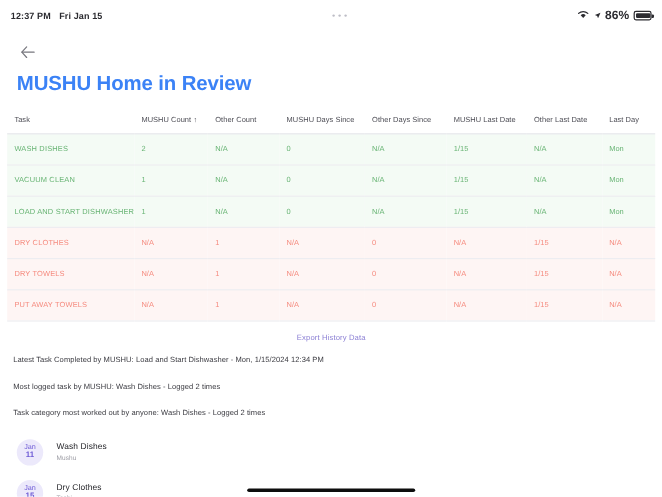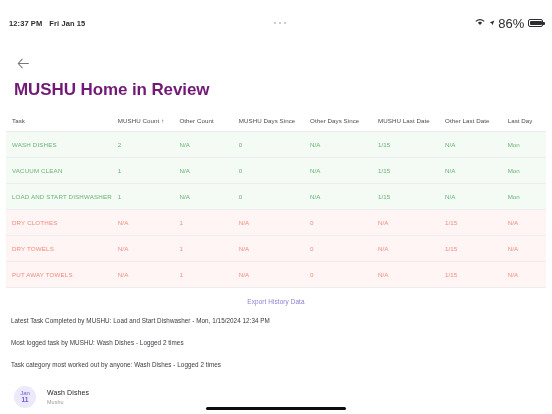--- a/index.html
+++ b/index.html
@@ -23,21 +23,21 @@
     display: flex;
     flex-direction: column;
   }
 
   
   .statusbar {
     height: 14px;
     flex: 0 0 14px;
     display: flex;
     align-items: center;
-    padding: 16px 9px;
+    padding: 6px 9px;
     font-size: 7.5px;
     font-weight: 600;
     color: #2b2b30;
     letter-spacing: .1px;
     justify-content: space-between;
   }
   .sb-left { display: flex; align-items: center; gap: 7px; }
   .sb-center {
     flex: 1;
     display: flex;
@@ -47,21 +47,21 @@
   }
   .sb-dot {
     width: 2px; height: 2px; border-radius: 50%;
     background: #bdbdc6;
   }
   .sb-right {
     display: flex; align-items: center; gap: 3.5px;
   }
   .wifi-ic { display:block; }
   .loc-ic { display:block; }
-  .batt-pct { font-size: 13px; font-weight: 400; }
+  .batt-pct { font-size: 10px; font-weight: 700; }
   .batt {
     position: relative;
     width: 15px; height: 7.5px;
     border: 1px solid #2b2b30;
     border-radius: 2px;
     box-sizing: border-box;
     display: flex; align-items: center;
   }
   .batt::after {
     content: "";
@@ -85,21 +85,21 @@
   }
   .back-btn {
     width: 18px; height: 18px;
     display: flex; align-items: center; justify-content: center;
     cursor: pointer;
   }
   .page-title {
     font-size: 17px;
     font-weight: 700;
     letter-spacing: -.1px;
-    color: #701a75;
+    color: #3b82f6;
     margin: 9px 0 0 14px;
     line-height: 1.1;
   }
 
   
   .table-wrap {
     margin-top: 14px;
     padding: 0 6px;
     flex: 0 0 auto;
   }

